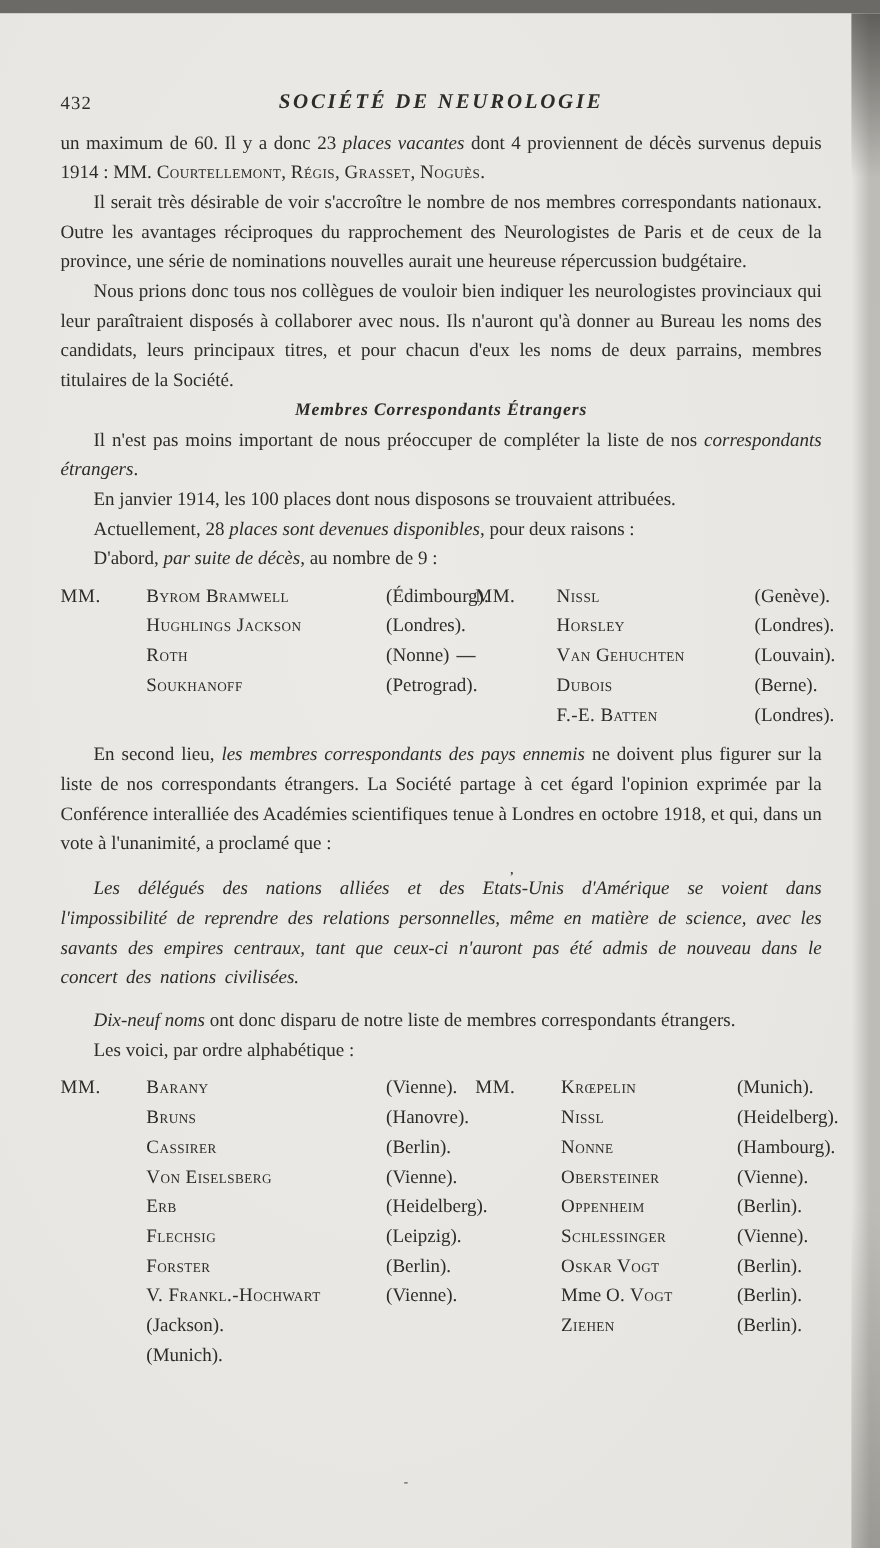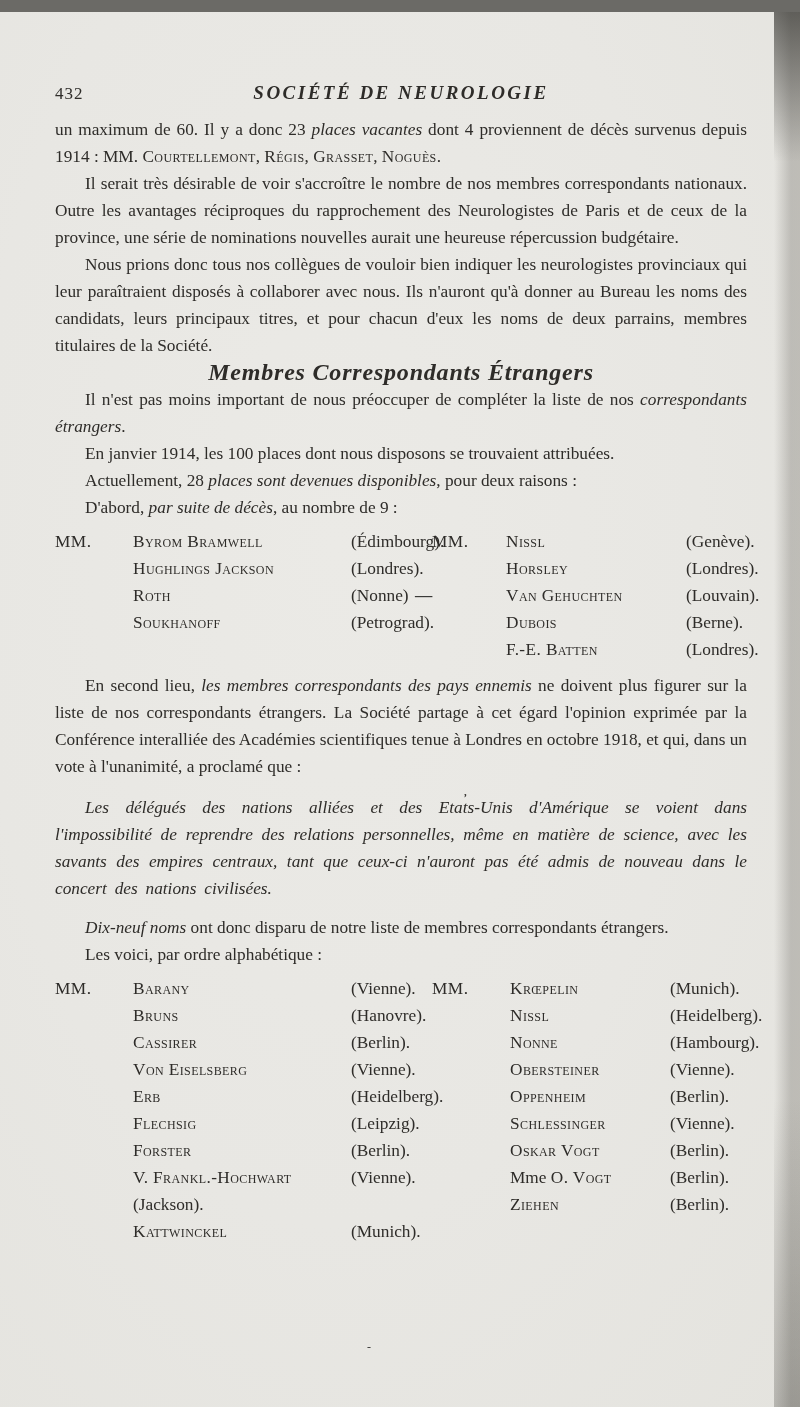--- a/index.html
+++ b/index.html
@@ -33,21 +33,21 @@
     font-size: 19px; font-weight: bold; font-style: italic; letter-spacing: 2.5px;
   }
   .bodytext {
     position: absolute; top: 104px; left: 55px; width: 692px;
     font-size: 17.3px; line-height: 27px; text-align: justify;
   }
   .bodytext p { margin: 0; text-indent: 30px; }
   .bodytext p.noindent { text-indent: 0; }
   .heading {
     margin: 7px 0 5px; text-align: center; text-indent: 0 !important;
-    font-weight: bold; font-style: italic; font-size: 24px; letter-spacing: 0.8px;
+    font-weight: bold; font-style: italic; font-size: 16px; letter-spacing: 0.8px;
   }
   .it { font-style: italic; }
   .sc { font-variant: small-caps; letter-spacing: 0.4px; }
   .quote { font-style: italic; word-spacing: 3.5px; margin-top: 14px !important; position: relative; }
   .qmark { position: absolute; top: -10px; left: 378px; font-size: 11px; font-weight: bold; }
   .p-after-list { margin-top: 12px !important; }
   .lists { display: flex; margin: 7px 0 9px; position: relative; }
   .lists .colL { width: 377px; flex: none; }
   .lists .colR { flex: 1; }
   .lrow { display: flex; white-space: nowrap; line-height: 27px; gap: 28px; }
@@ -195,21 +195,20 @@
           <span class="mm"></span>
           <span class="nm"><span></span><span class="sc">V. Frankl.-Hochwart</span></span>
           <span class="pl">(Vienne).</span>
         </div>
           <div class="lrow">
           <span class="mm"></span>
           <span class="pl">(Jackson).</span>
         </div>
           <div class="lrow">
           <span class="mm"></span>
-          <span class="nm"><span></span><span class="sc">Kattwinckel</span></span>
           <span class="pl">(Munich).</span>
         </div>
         </div>
       <div class="colR">
 
       <div class="lrow">
           <span class="mm">MM.</span>
           <span class="nm"><span></span><span class="sc">Krœpelin</span></span>
           <span class="pl">(Munich).</span>
         </div>

